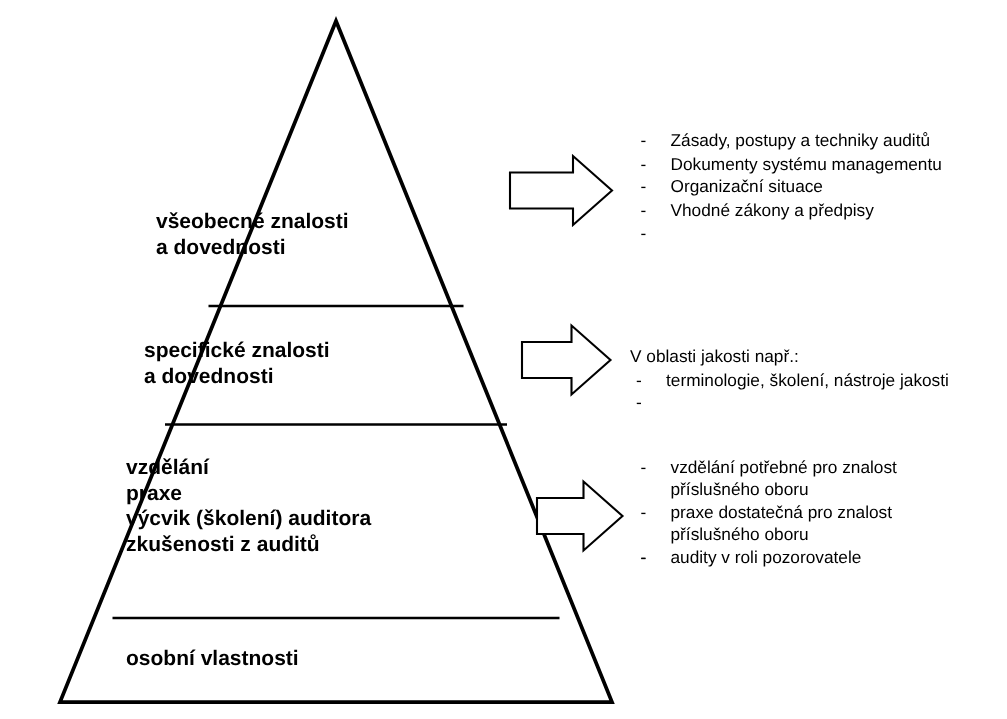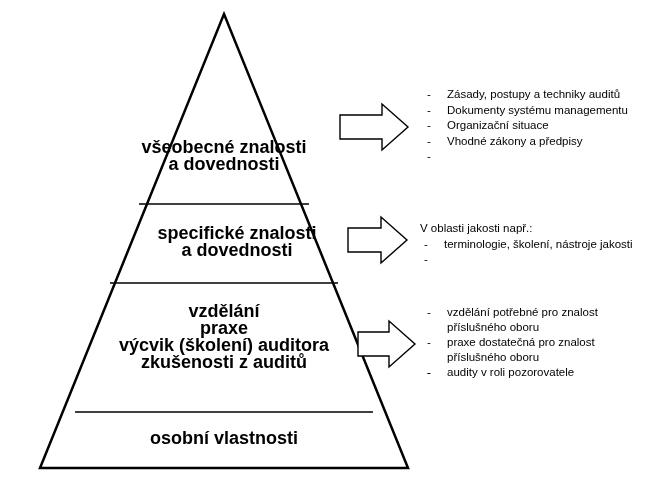--- a/index.html
+++ b/index.html
@@ -19,22 +19,21 @@
   }
   #pyramid-svg {
     position: absolute;
     left: 0;
     top: 0;
     width: 671px;
     height: 479px;
   }
   .layer-label {
     position: absolute;
-    text-align: center;
-    font-size: 18px;
+    font-size: 14px;
     color: #000000;
     line-height: 17px;
     font-weight: bold;
     white-space: pre-line;
   }
   .note-block {
     position: absolute;
     font-size: 11.5px;
     color: #000000;
     line-height: 14.5px;
@@ -76,41 +75,41 @@
     <polygon points="340,115 382,115 382,104 408,127 382,150 382,139 340,139" fill="#ffffff" stroke="#000000" stroke-width="1.4" stroke-linejoin="miter"></polygon>
 
     <polygon points="348,228 381,228 381,217 407,240 381,263 381,252 348,252" fill="#ffffff" stroke="#000000" stroke-width="1.4" stroke-linejoin="miter"></polygon>
 
     <polygon points="358,332 389,332 389,321 415,344 389,367 389,356 358,356" fill="#ffffff" stroke="#000000" stroke-width="1.4" stroke-linejoin="miter"></polygon>
   </svg>
 
   <div class="layer-label" style="left:104px; top:139px; width:240px;">všeobecné znalosti
 a dovednosti</div>
 
-  <div class="layer-label" style="left:117px; top:225px; width:240px;">specifické znalosti
+  <div class="layer-label" style="left:96px; top:225px; width:240px;">specifické znalosti
 a dovednosti</div>
 
   <div class="layer-label" style="left:84px; top:430px; width:280px;">osobní vlastnosti</div>
 
   <div class="layer-label" style="left:84px; top:303px; width:280px;">vzdělání
 praxe
 výcvik (školení) auditora
 zkušenosti z auditů</div>
 
   <div class="note-block" style="left:423px; top:87px; width:245px;">
     <ul class="note-list">
       <li><span class="dash">-</span><span>Zásady, postupy a techniky auditů</span></li>
       <li><span class="dash">-</span><span>Dokumenty systému managementu</span></li>
       <li><span class="dash">-</span><span>Organizační situace</span></li>
       <li><span class="dash">-</span><span>Vhodné zákony a předpisy</span></li>
       <li><span class="dash">-</span></li>
     </ul>
   </div>
 
-  <div class="note-block" style="left:420px; top:221px; width:245px;">
+  <div class="note-block" style="left:420px; top:231px; width:245px;">
     <p class="note-head">V oblasti jakosti např.:</p>
     <ul class="note-list">
       <li><span class="dash">-</span><span>terminologie, školení, nástroje jakosti</span></li>
       <li><span class="dash">-</span></li>
     </ul>
   </div>
 
   <div class="note-block" style="left:423px; top:305px; width:245px;">
     <ul class="note-list">
       <li><span class="dash">-</span><span>vzdělání potřebné pro znalost

